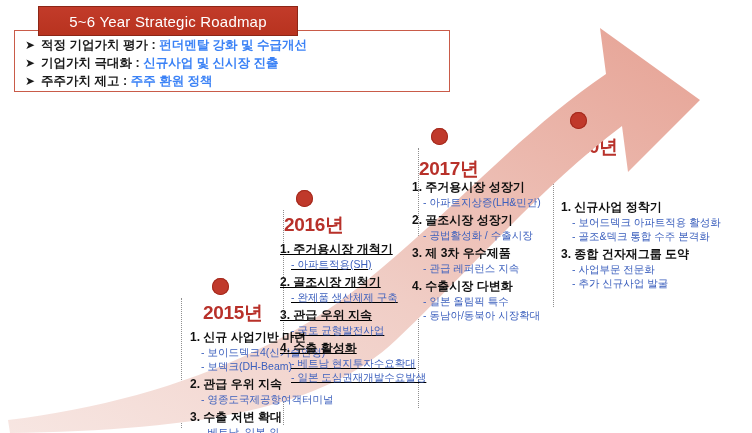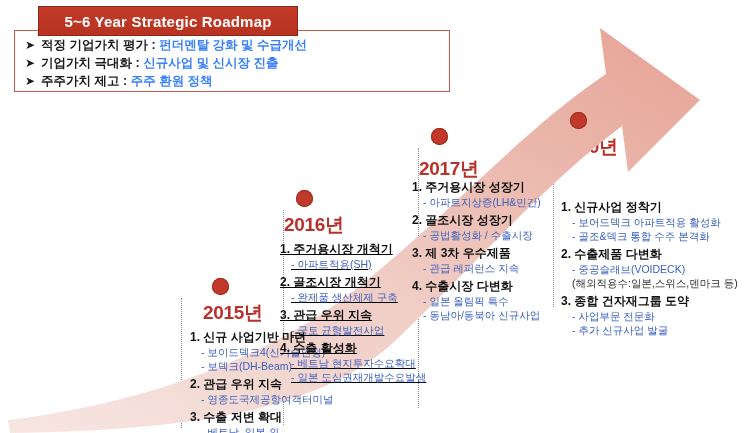--- a/index.html
+++ b/index.html
@@ -15,21 +15,21 @@
   
   .title-banner{
     position:absolute;left:38px;top:6px;width:258px;height:28px;
     background:#c0392b;
     background:linear-gradient(180deg,#c23b2a 0%,#b8331f 100%);
     border:1px solid #8c2616;
     display:flex;align-items:center;justify-content:center;
     z-index:6;
   }
   .title-banner span{
-    color:#ffffff;font-size:15px;font-weight:bold;letter-spacing:.2px;
+    color:#ffffff;font-size:15px;font-weight:normal;letter-spacing:.2px;
   }
 
   
   .bullet-box{
     position:absolute;left:14px;top:30px;width:436px;height:62px;
     border:1px solid #c95b49;
     background:#ffffff;
     padding:6px 8px 4px 10px;
     box-sizing:border-box;
     z-index:5;
@@ -174,40 +174,35 @@
       <div class="item-head">2. 골조시장 성장기</div>
       <div class="sub">- 공법활성화 / 수출시장</div>
     </div>
     <div class="item">
       <div class="item-head">3. 제 3차 우수제품</div>
       <div class="sub">- 관급 레퍼런스 지속</div>
     </div>
     <div class="item">
       <div class="item-head">4. 수출시장 다변화</div>
       <div class="sub">- 일본 올림픽 특수</div>
-      <div class="sub">- 동남아/동북아 신규사업</div>
+      <div class="sub">- 동남아/동북아 시장확대</div>
     </div>
   </div>
 
   <div class="node" style="left:570px;top:112px;">
     <div class="dot"></div>
   </div>
   <div class="year" style="left:558px;top:134px;">2020년</div>
   <div class="vline" style="left:553px;top:132px;height:175px;"></div>
   <div class="col" style="left:561px;top:172px;width:190px;margin-top:28px;">
     <div class="item">
       <div class="item-head">1. 신규사업 정착기</div>
       <div class="sub">- 보어드덱크 아파트적용 활성화</div>
       <div class="sub">- 골조&amp;덱크 통합 수주 본격화</div>
     </div>
     <div class="item">
-      <div class="item-head">2. 수출제품 다변화</div>
-      <div class="sub">- 중공슬래브(VOIDECK)</div>
-      <div class="sub dark">(해외적용수:일본,스위스,덴마크 등)</div>
-    </div>
-    <div class="item">
       <div class="item-head">3. 종합 건자재그룹 도약</div>
       <div class="sub">- 사업부문 전문화</div>
       <div class="sub">- 추가 신규사업 발굴</div>
     </div>
   </div>
 
 </div>
 
 </body></html>

